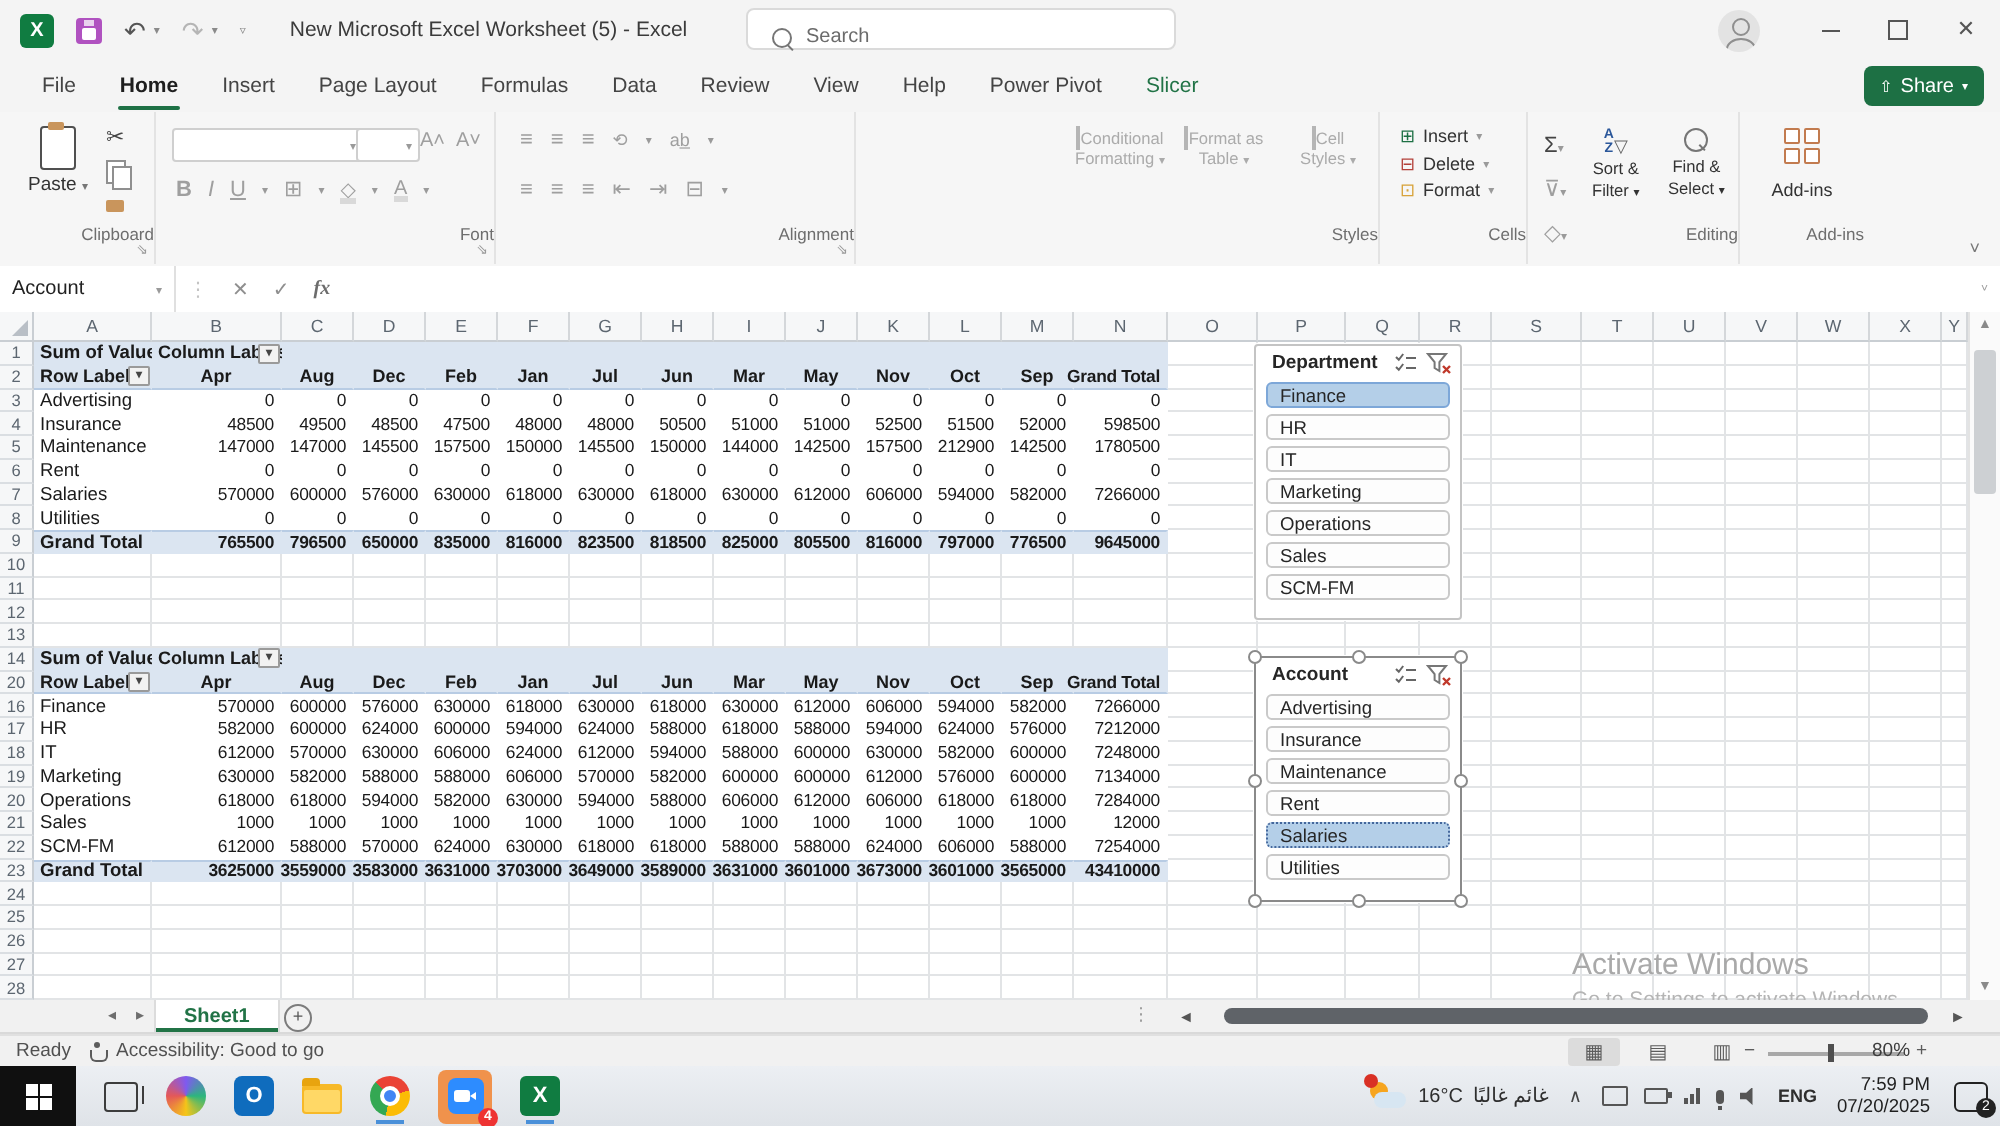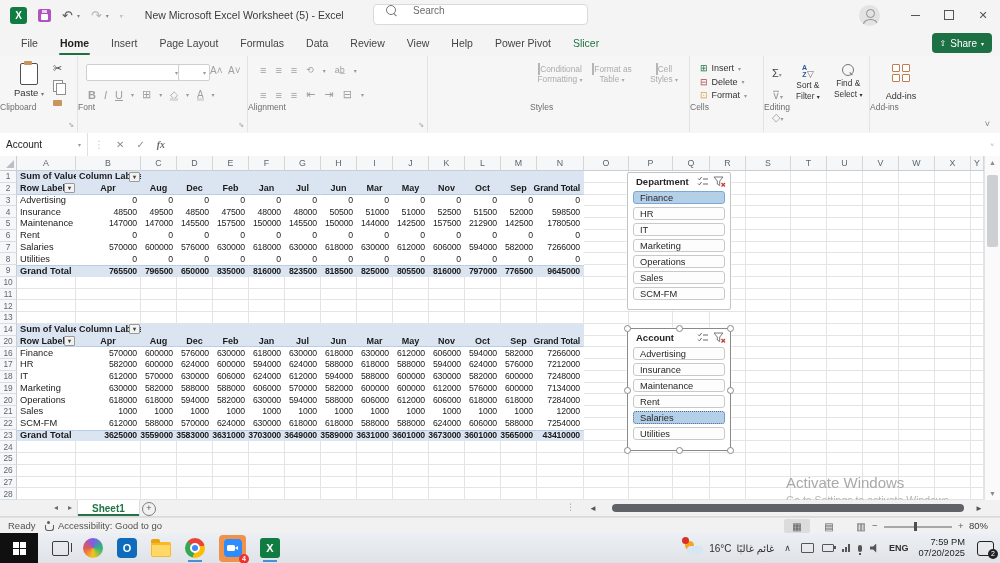--- a/index.html
+++ b/index.html
@@ -11,21 +11,21 @@
   #titlebar{position:absolute;top:0;left:0;width:1000px;height:30px;background:#f4f4f4;display:flex;align-items:center}
   .qat{display:flex;align-items:center;gap:11px;margin-left:10px}
   .xl-logo{width:17px;height:17px;background:#107c41;border-radius:3px;color:#fff;font-size:10px;font-weight:700;display:flex;align-items:center;justify-content:center}
   .save-ico{width:13px;height:13px;background:#b052c0;border-radius:2px;position:relative}
   .save-ico::after{content:"";position:absolute;left:3px;top:5px;width:7px;height:6px;background:#fff;border-radius:1px}
   .save-ico::before{content:"";position:absolute;left:4px;top:1px;width:5px;height:3px;background:#e9d2ee}
   .undo{color:#555;font-size:13px;line-height:1}
   .redo{color:#b5b5b5;font-size:13px;line-height:1}
   .mini-dd{font-size:6px;color:#8a8a8a;margin-left:-7px}
   .tb-title{font-size:10.5px;color:#3b3b3b;margin-left:22px;white-space:nowrap}
-  #tb-search{position:absolute;left:373px;top:4px;width:215px;height:21px;background:#fff;border:1px solid #dadada;border-radius:4px;display:flex;align-items:flex-start;gap:17px;padding-left:12px;box-sizing:border-box}
+  #tb-search{position:absolute;left:373px;top:4px;width:215px;height:21px;background:#fff;border:1px solid #dadada;border-radius:4px;display:flex;align-items:flex-end;gap:7px;padding-left:12px;box-sizing:border-box}
   .mag{width:8px;height:8px;border:1.3px solid #767676;border-radius:50%;position:relative;display:inline-block}
   .mag::after{content:"";position:absolute;left:7px;top:7px;width:4px;height:1.3px;background:#767676;transform:rotate(45deg);transform-origin:0 0}
   .tb-search-txt{font-size:10px;color:#6b6b6b}
   .tb-right{position:absolute;right:0;top:0;height:30px;display:flex;align-items:center}
   .avatar{width:21px;height:21px;border-radius:50%;background:#e3e3e3;position:relative;overflow:hidden;margin-right:18px}
   .avatar::before{content:"";position:absolute;left:7px;top:4px;width:7px;height:7px;border:1.2px solid #8f8f8f;border-radius:50%}
   .avatar::after{content:"";position:absolute;left:4px;top:14px;width:13px;height:9px;border:1.2px solid #8f8f8f;border-radius:50% 50% 0 0}
   .winbtn{width:34px;height:30px;display:flex;align-items:center;justify-content:center;color:#555}
   .ic-min{width:9px;height:1px;background:#555}
   .ic-res{width:8px;height:8px;border:1px solid #555;position:relative}
@@ -37,21 +37,21 @@
   .mtab{padding:0 11px;font-size:10.5px;color:#444;display:flex;align-items:center;position:relative;white-space:nowrap}
   .mtab.active{color:#1e1e1e;font-weight:700}
   .mtab.active::after{content:"";position:absolute;left:10px;right:10px;bottom:1px;height:2.5px;background:#1e7145;border-radius:2px}
   .mtab.ctx{color:#217346}
   #share-btn{position:absolute;right:8px;top:3px;height:20px;background:#1d7044;border-radius:4px;color:#fff;font-size:10px;display:flex;align-items:center;gap:4px;padding:0 8px}
   .share-ic{font-size:8px}
 
   
   #ribbon{position:absolute;top:56px;left:0;width:1000px;height:77px;background:#f6f6f6;border-bottom:1px solid #dedede}
   .rgroup{position:absolute;top:0;height:76px;border-right:1px solid #e3e3e3;box-sizing:border-box}
-  .glabel{position:absolute;bottom:20px;left:0;right:0;text-align:left;font-size:8.5px;color:#6e6e6e}
+  .glabel{position:absolute;bottom:10px;left:0;right:0;text-align:right;font-size:8.5px;color:#6e6e6e}
   .launcher{position:absolute;bottom:3px;right:3px;font-size:7px;color:#9a9a9a}
   .gicon{color:#9f9f9f;font-size:11px}
   .dark{color:#444}
   .paste-block{position:absolute;left:10px;top:7px;width:38px;text-align:center}
   .clip-ic{width:16px;height:20px;border:1.4px solid #505050;border-radius:2px;margin:0 auto;position:relative;background:#fff}
   .clip-ic::before{content:"";position:absolute;left:3px;top:-3px;width:8px;height:4px;background:#c9955c;border-radius:1px}
   .paste-txt{font-size:9.5px;color:#333;margin-top:2px}
   .combo{background:#fff;border:1px solid #cfcfcf;border-radius:2px;height:15px;display:flex;align-items:center;justify-content:space-between;padding:0 3px;font-size:9px;color:#ababab}
   .cdd{font-size:6px;color:#9a9a9a}
   .rrow{display:flex;align-items:center;gap:8px}
@@ -148,21 +148,21 @@
   .acc-ic{position:absolute;left:44px;top:3px;width:9px;height:10px}
   .acc-ic::before{content:"";position:absolute;left:3px;top:0;width:3px;height:3px;border-radius:50%;background:#5c5c5c}
   .acc-ic::after{content:"";position:absolute;left:1px;top:4px;width:7px;height:5px;border:1px solid #5c5c5c;border-top:none;border-radius:0 0 3px 3px}
   #sb-acc{position:absolute;left:58px;top:2px}
   .view-ic{position:absolute;top:1px;width:26px;height:14px;display:flex;align-items:center;justify-content:center;font-size:10px;color:#5c5c5c}
   .view-ic.selv{background:#dcdcdc;border-radius:2px}
   #zoom-minus{position:absolute;left:872px;top:2px;color:#5c5c5c}
   #zoom-track{position:absolute;left:884px;top:8px;width:68px;height:1.5px;background:#a8a8a8}
   #zoom-thumb{position:absolute;left:914px;top:4px;width:3px;height:9px;background:#4f4f4f}
   #zoom-plus{position:absolute;left:958px;top:2px;color:#5c5c5c}
-  #zoom-pct{position:absolute;left:969px;top:2px;color:#3c3c3c}
+  #zoom-pct{position:absolute;left:936px;top:2px;color:#3c3c3c}
 
   
   #taskbar{position:absolute;top:533px;left:0;width:1000px;height:30px;background:linear-gradient(#eceff3,#dfe3e8);display:flex;align-items:center}
   #start-btn{width:38px;height:30px;background:#101010;display:flex;align-items:center;justify-content:center}
   .win-logo{width:13px;height:13px;display:grid;grid-template-columns:6px 6px;grid-template-rows:6px 6px;gap:1px}
   .win-logo span{background:#fff}
   #tb-searchbox{width:207px;height:28px;background:#fff;border:1px solid #b9b9b9;box-sizing:border-box;display:flex;align-items:center;gap:9px;padding-left:12px}
   #tb-searchbox .txt{font-size:10.5px;color:#5a5a5a}
   .tb-icons{display:flex;align-items:center;gap:14px;margin-left:14px}
   .taskview{width:15px;height:13px;border:1.4px solid #3c3c3c;border-radius:2px;position:relative}

